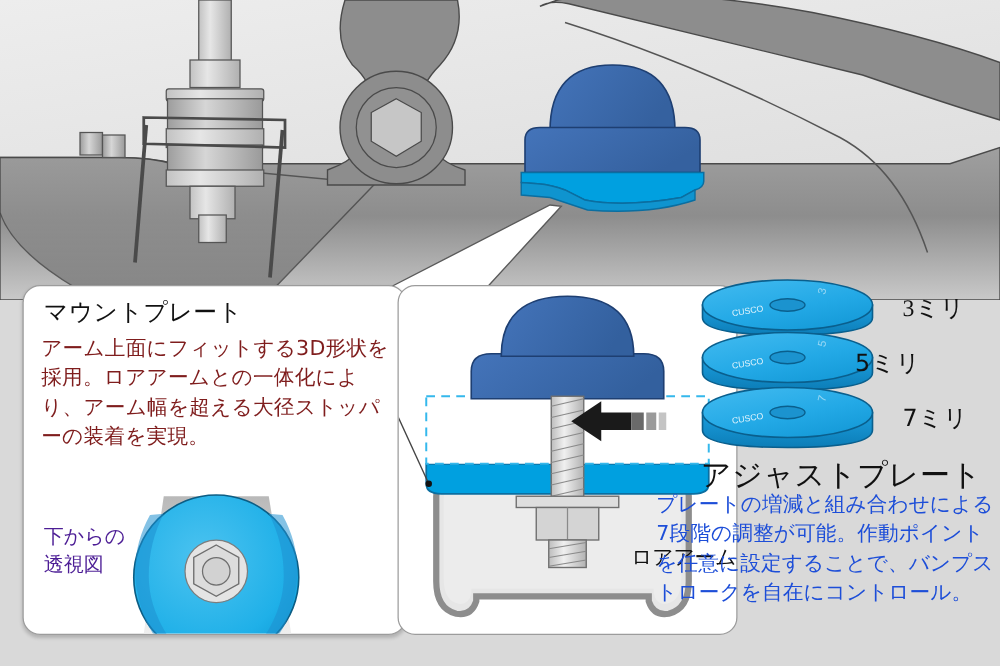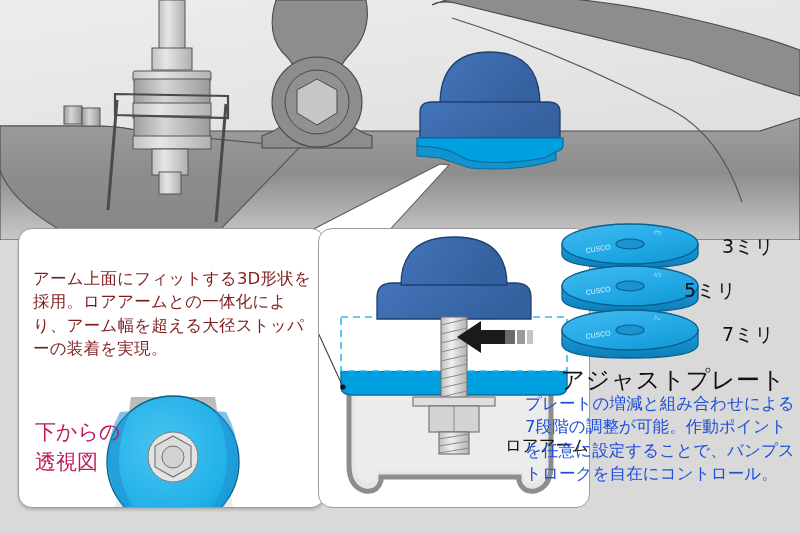--- a/index.html
+++ b/index.html
@@ -18,21 +18,21 @@
 
   
   .panel{position:absolute;left:18px;top:228px;width:305px;height:278px;
     background:#ffffff;border:1px solid #9c9c9c;border-radius:14px;
     box-shadow:0 2px 3px rgba(0,0,0,.18);overflow:hidden;}
 
   .panel-title{position:absolute;left:16px;top:8px;font-size:19px;color:#111;
     letter-spacing:.5px;white-space:nowrap;}
   .panel-body{position:absolute;left:14px;top:38px;width:278px;font-size:16.5px;
     line-height:1.42;color:#7f1d1d;letter-spacing:.2px;}
-  .panel-sub{position:absolute;left:16px;top:188px;font-size:21px;line-height:1.45;color:#be185d;}
+  .panel-sub{position:absolute;left:16px;top:188px;font-size:16px;line-height:1.45;color:#4c1d95;}
 
   
   .xsec{position:absolute;left:318px;top:228px;width:270px;height:278px;
     background:#ffffff;border:1px solid #9c9c9c;border-radius:14px;overflow:hidden;}
   .xsec-label{position:absolute;left:0;top:206px;width:270px;text-align:right;
     font-size:16.5px;line-height:1.35;color:#111;}
   .plate-label{position:absolute;font-size:19px;color:#111;letter-spacing:.5px;}
 
   .adj-title{position:absolute;left:546px;top:364px;width:254px;text-align:center;
     font-size:24px;color:#111;letter-spacing:.5px;}
@@ -147,20 +147,21 @@
 
       <ellipse cx="154" cy="233" rx="66" ry="66" fill="url(#gDisc)" stroke="#0c5d84" stroke-width="1.3"></ellipse>
       <path d="M101 183 Q86 210 90 240 Q94 268 108 284 L118 284 Q100 258 100 232 Q100 205 112 182 Z" fill="#1f8fcf" opacity=".55"></path>
       <path d="M207 183 Q222 210 218 240 Q214 268 200 284 L190 284 Q208 258 208 232 Q208 205 196 182 Z" fill="#1f8fcf" opacity=".55"></path>
 
       <circle cx="154" cy="228" r="25" fill="#e4e4e4" stroke="#7d7d7d" stroke-width="1"></circle>
       <polygon points="154,207 172,217 172,238 154,248 136,238 136,217" fill="#dcdcdc" stroke="#6f6f6f" stroke-width="1.1"></polygon>
       <circle cx="154" cy="228" r="11" fill="#d2d2d2" stroke="#6f6f6f" stroke-width="1"></circle>
     </svg>
 
+    <div class="panel-title jp">マウントプレート</div>
     <div class="panel-body jp">アーム上面にフィットする3D形状を採用。ロアアームとの一体化により、アーム幅を超える大径ストッパーの装着を実現。</div>
     <div class="panel-sub jp">
       <div>下からの</div>
       <div>透視図</div>
     </div>
   </div>
 
   <div class="xsec">
     <svg width="270" height="278" viewBox="0 0 270 278" style="position:absolute;left:0;top:0;">
       <defs>
@@ -261,20 +262,20 @@
 
     <g transform="translate(0,86)">
       <path d="M6 22 L6 36 Q6 50 74 50 Q142 50 142 36 L142 22 Z" fill="url(#gPlateSide)" stroke="#0a5f8d" stroke-width="1.3"></path>
       <ellipse cx="74" cy="22" rx="68" ry="20" fill="url(#gPlateTop)" stroke="#0a5f8d" stroke-width="1.3"></ellipse>
       <ellipse cx="74" cy="22" rx="14" ry="5" fill="#1b93cf" stroke="#0a5f8d" stroke-width="1.1"></ellipse>
       <text x="30" y="31" font-size="7" fill="#ffffff" opacity=".85" transform="rotate(-9 30 31)" font-family="'Liberation Sans',sans-serif">CUSCO</text>
       <text x="104" y="14" font-size="9" fill="#ffffff" opacity=".5" transform="rotate(-76 104 14)" font-family="'Liberation Sans',sans-serif">7</text>
     </g>
   </svg>
 
-  <div class="plate-label jp" style="left:722px;top:234px;">3ミリ</div>
+  <div class="plate-label jp" style="left:722px;top:234px;font-family:Liberation Serif, serif;">3ミリ</div>
   <div class="plate-label jp" style="left:684px;top:278px;">5ミリ</div>
   <div class="plate-label jp" style="left:722px;top:322px;">7ミリ</div>
 
   <div class="adj-title jp">アジャストプレート</div>
   <div class="adj-body jp">プレートの増減と組み合わせによる7段階の調整が可能。作動ポイントを任意に設定することで、バンプストロークを自在にコントロール。</div>
 
 </div>
 
 </body></html>

